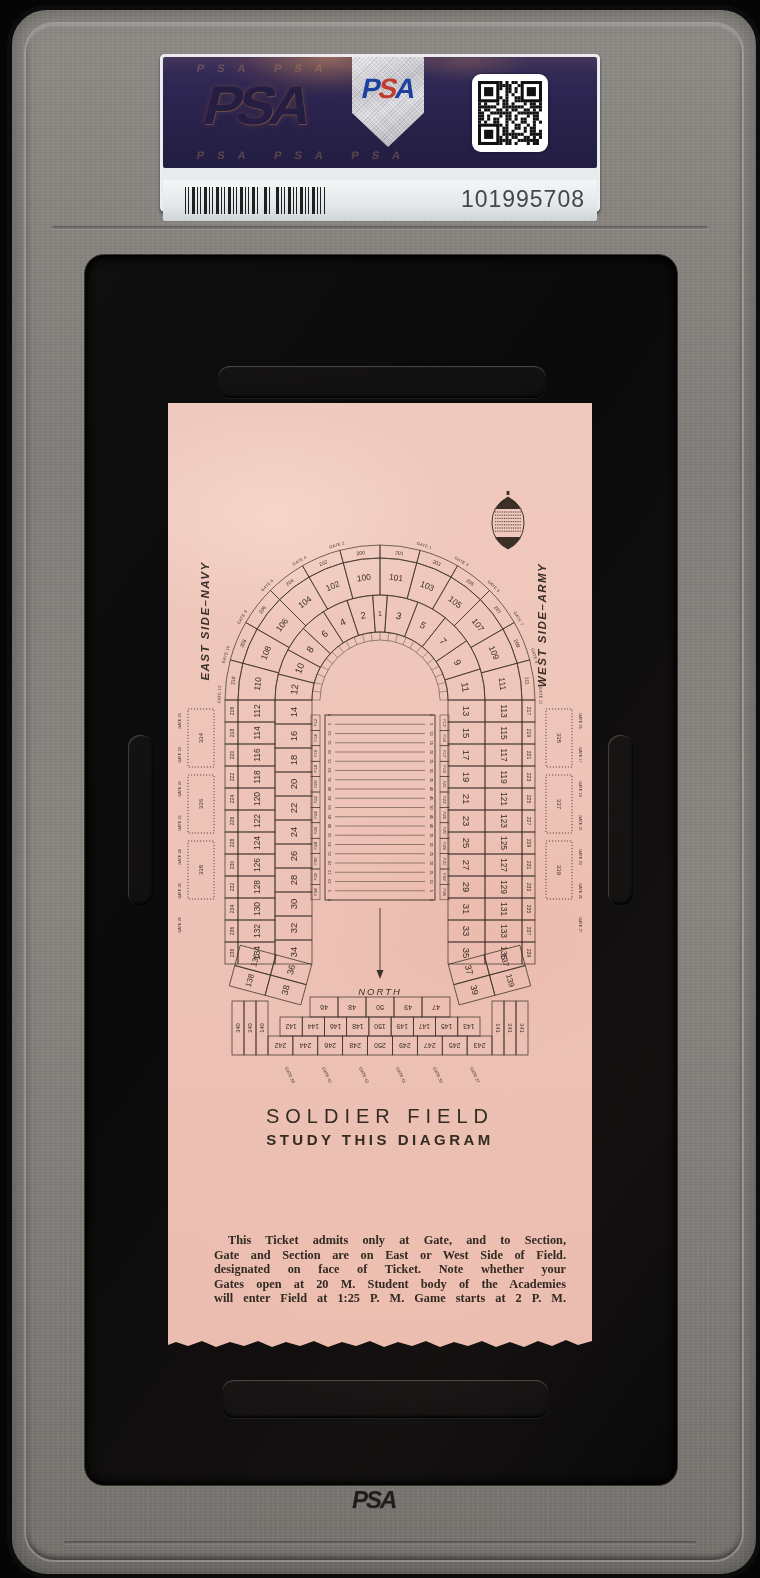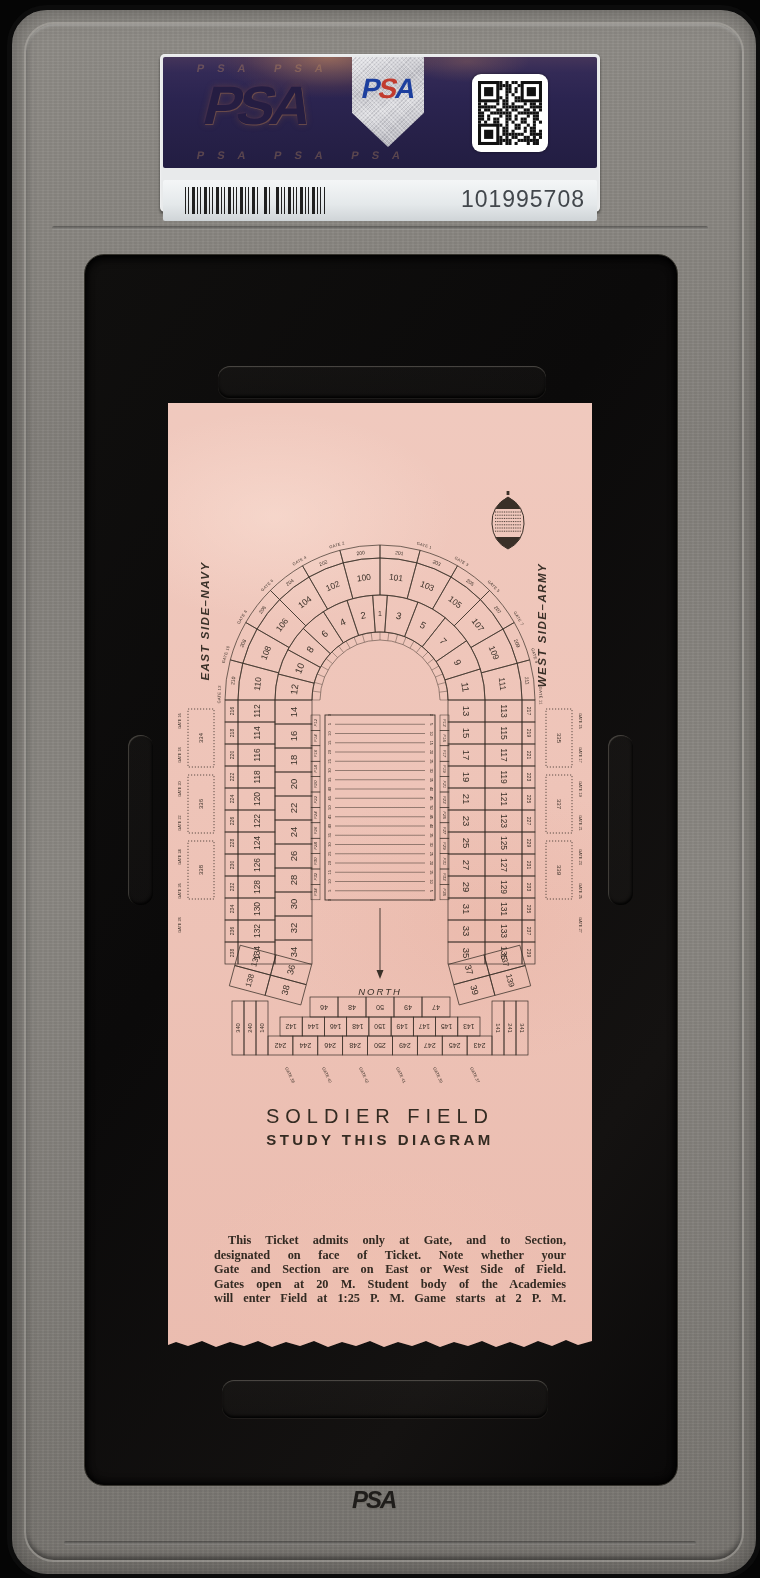--- a/index.html
+++ b/index.html
@@ -792,19 +792,19 @@
         <line x1="327" y1="125.00000000000001" x2="353" y2="125.00000000000001" stroke="#3a3028" stroke-width="0.9" stroke-dasharray="1 .8"></line>
         <line x1="327" y1="128.20000000000002" x2="353" y2="128.20000000000002" stroke="#3a3028" stroke-width="0.9" stroke-dasharray="1 .8"></line>
         <rect x="338.6" y="88" width="2.8" height="4" fill="#3a3028"></rect>
       </svg>
     <div class="side-label" style="left:-36px;top:210px;">EAST SIDE–NAVY</div>
     <div class="side-label" style="left:301px;top:214px;">WEST SIDE–ARMY</div>
     <div class="sf-title">SOLDIER FIELD</div>
     <div class="sf-sub">STUDY THIS DIAGRAM</div>
     <div class="notice">
       <div>This Ticket admits only at Gate, and to Section,</div>
+      <div>Gate and Section are on East or West Side of Field.</div>
       <div>designated on face of Ticket.  Note whether your</div>
-      <div>Gate and Section are on East or West Side of Field.</div>
       <div>Gates open at 20 M.  Student body of the Academies</div>
       <div>will enter Field at 1:25 P. M.  Game starts at 2 P. M.</div>
     </div>
   </div>
 </div>
 
 </body></html>

